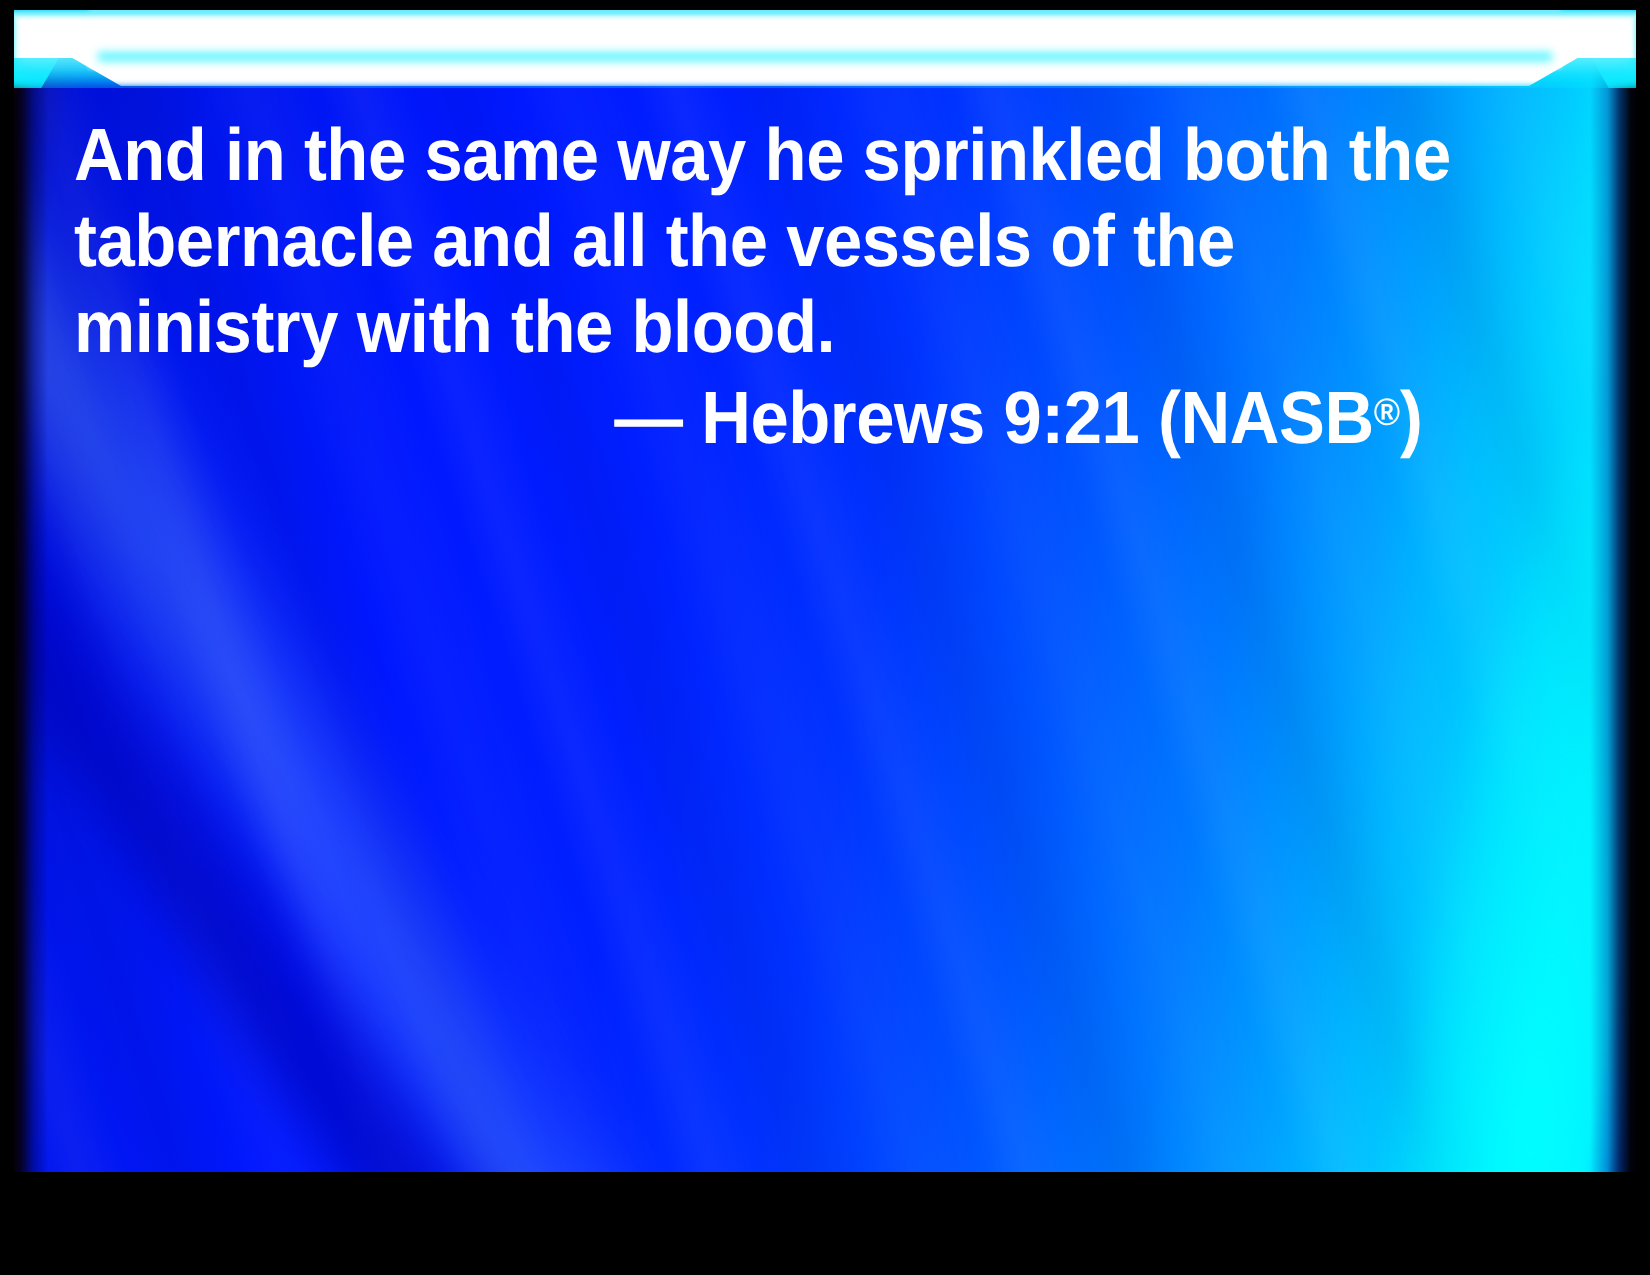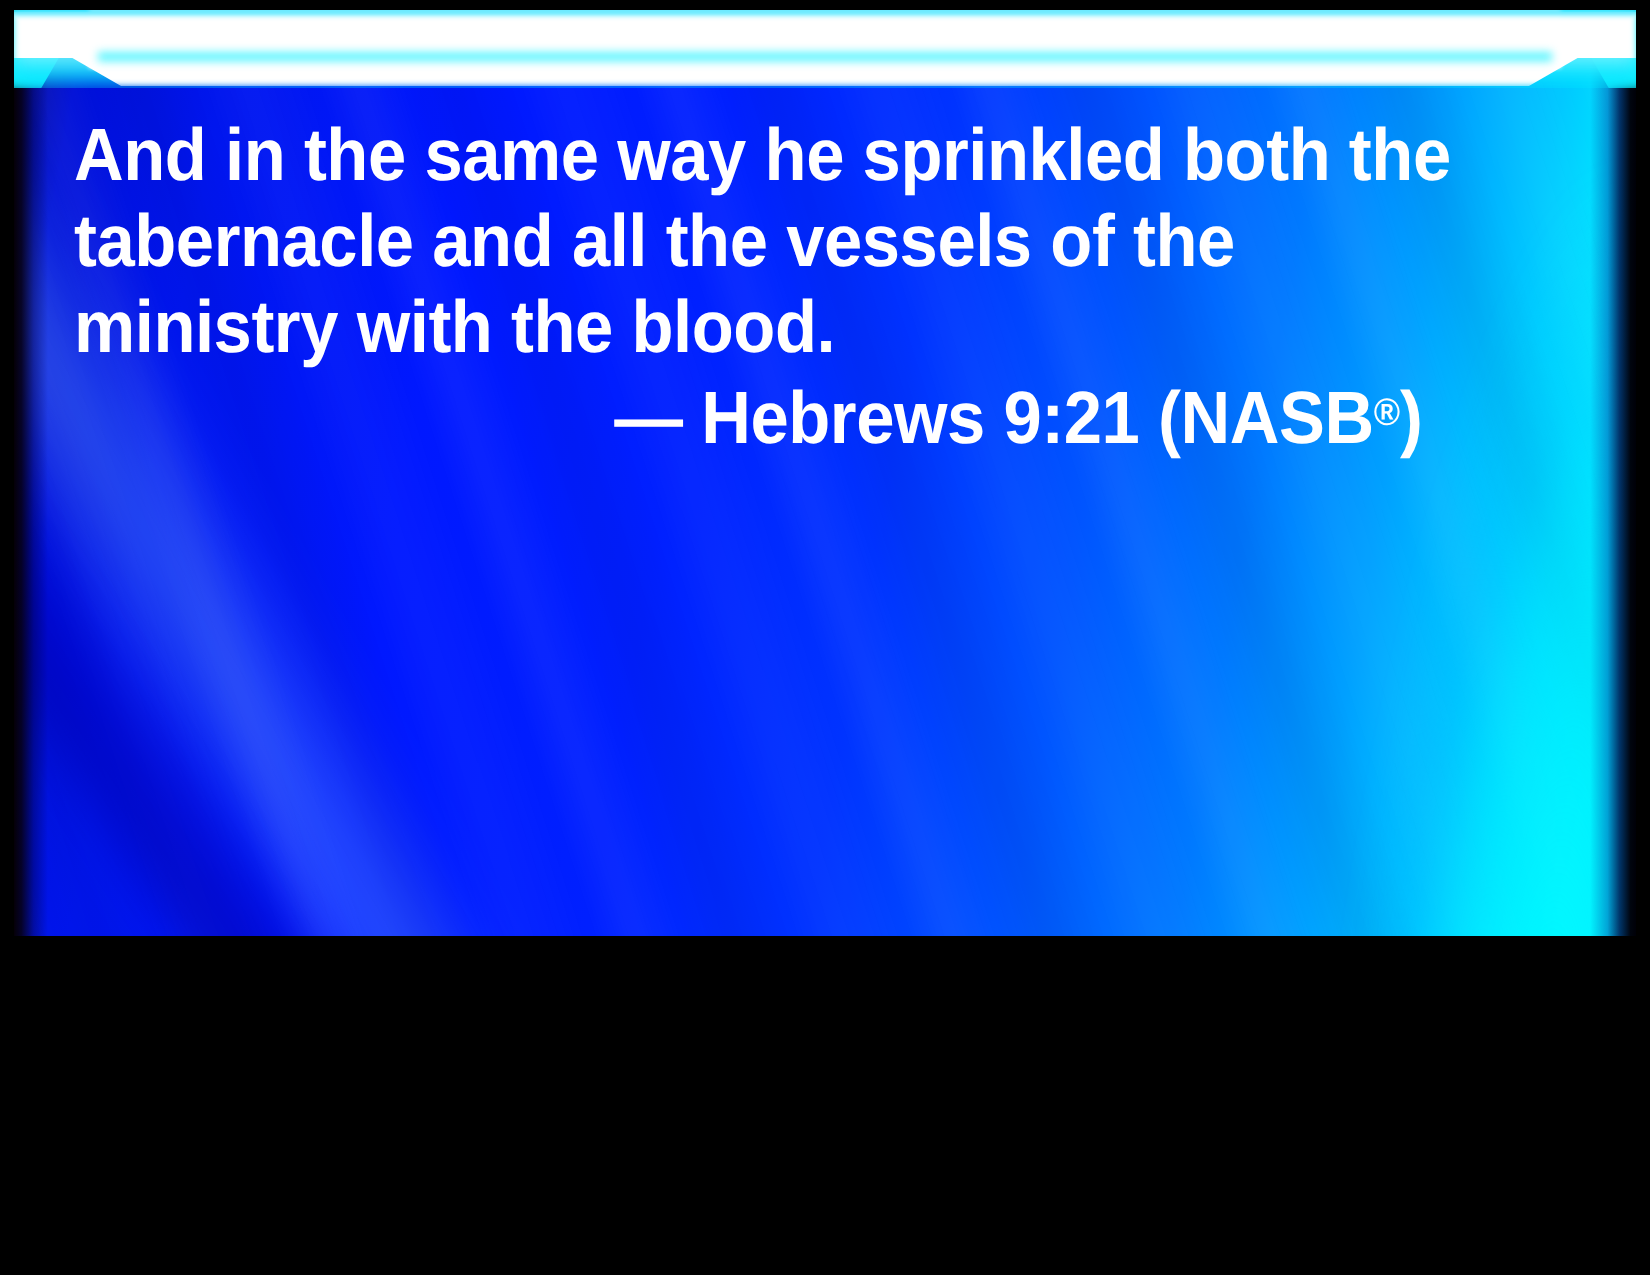--- a/index.html
+++ b/index.html
@@ -3,21 +3,21 @@
 <meta charset="utf-8">
 <style>
   html, body {
     margin: 0;
     padding: 0;
     background: #000000;
   }
   #slide {
     position: relative;
     width: 1650px;
-    height: 936px;
+    height: 1172px;
     overflow: hidden;
     background: #000000;
     font-family: "Liberation Sans", "DejaVu Sans", sans-serif;
   }
 
   
   #frame {
     position: absolute;
     inset: 0;
     background: #000000;

